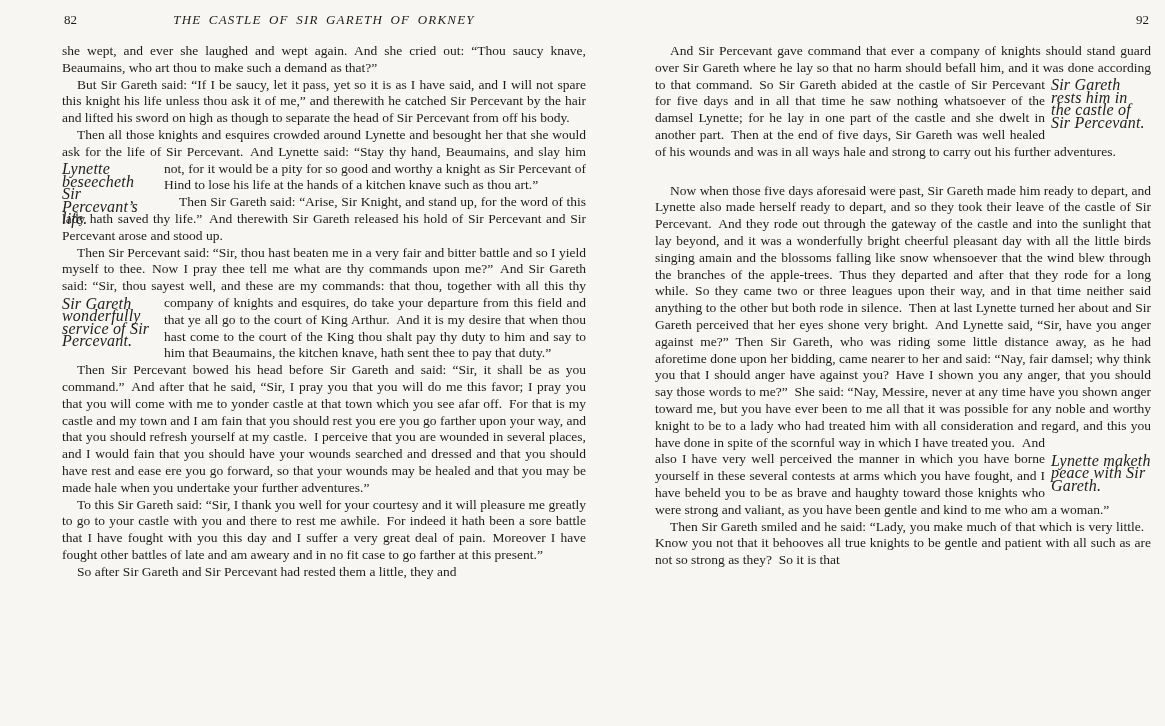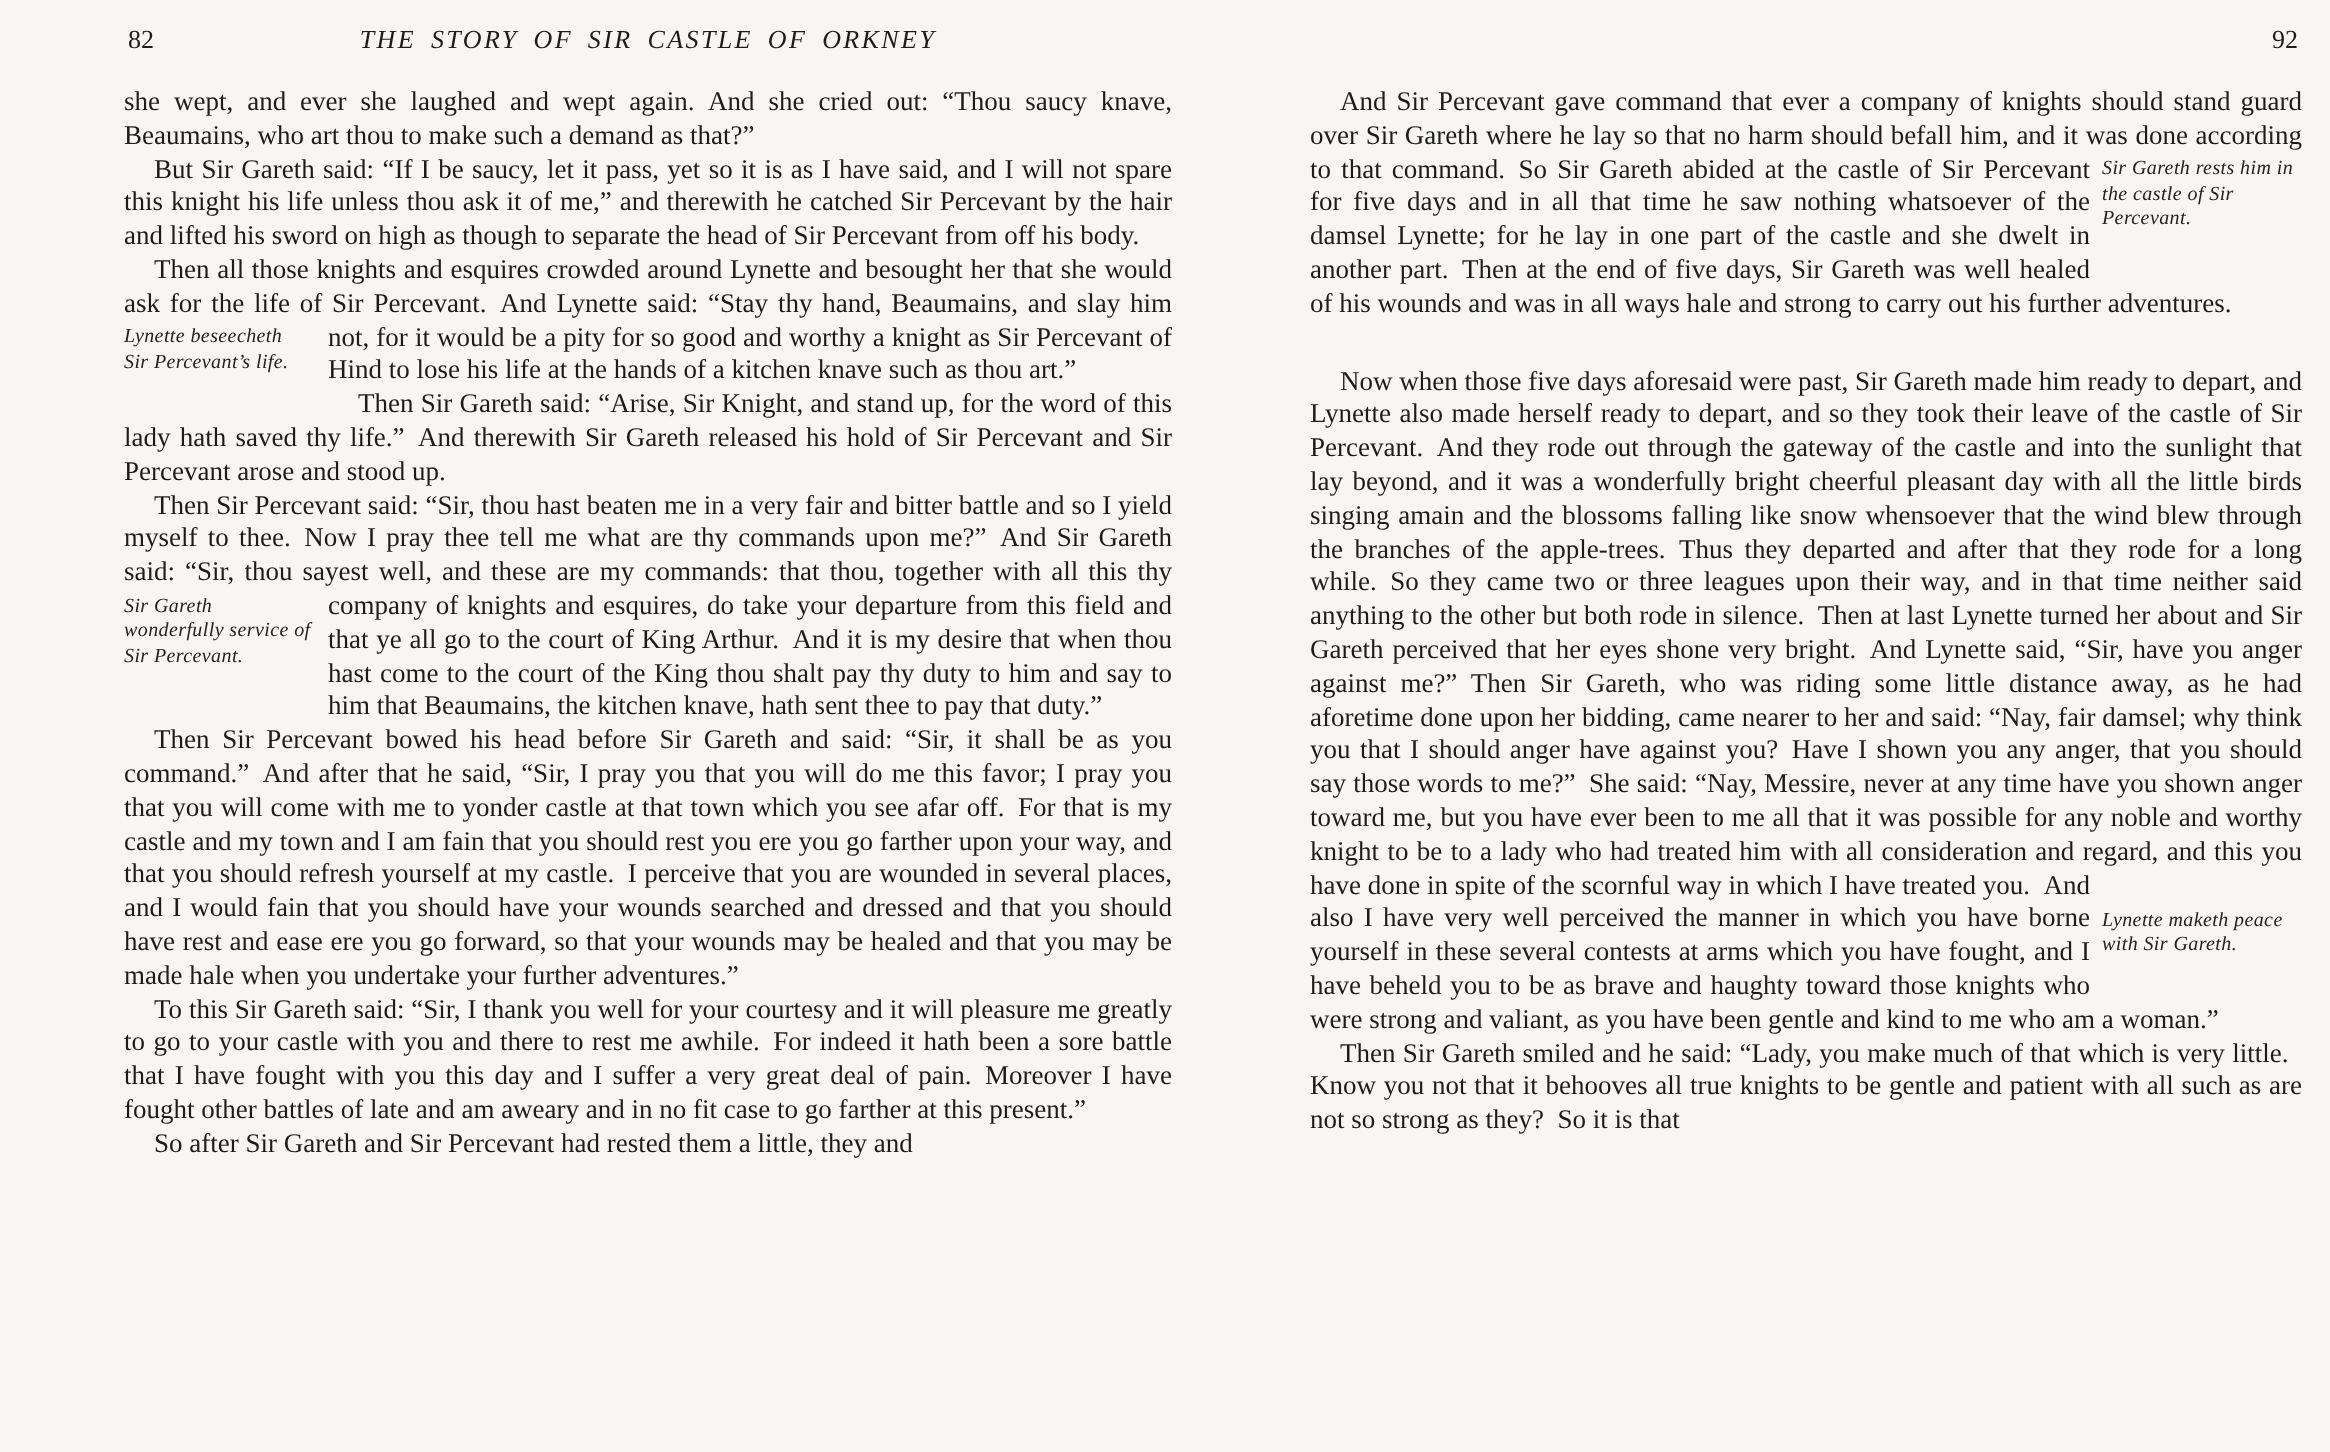--- a/index.html
+++ b/index.html
@@ -35,34 +35,34 @@
 
   
   .sp{display:block;width:0;}
   .sp-l{float:left;}
   .sp-l2{float:left;clear:left;width:102px;}
   .sp-r{float:right;}
   .sp-r2{float:right;clear:right;width:106px;}
 
   .sidenote{
     position:absolute;display:block;
-    font-style:italic;font-size:10px;line-height:12.6px;
+    font-style:italic;font-size:16px;line-height:12.6px;
     text-align:left;text-indent:0;letter-spacing:.2px;
     color:#222;
   }
   .sidenote.sn-left{left:0;width:94px;}
   .sidenote.sn-right{right:0;width:100px;}
 </style>
 </head>
 <body>
 
 <div class="page page-left">
   <div class="running-head">
     <span class="folio folio-left">82</span>
-    <span class="running-title">THE STORY OF SIR CASTLE OF ORKNEY</span>
+    <span class="running-title">THE CASTLE OF SIR GARETH OF ORKNEY</span>
   </div>
   <div class="bodytext">
     <p class="para">she wept, and ever she laughed and wept again. And she cried out: “Thou saucy knave, Beaumains, who art thou to make such a demand as that?”</p>
     <p class="para indent">But Sir Gareth said: “If I be saucy, let it pass, yet so it is as I have said, and I will not spare this knight his life unless thou ask it of me,” and therewith he catched Sir Percevant by the hair and lifted his sword on high as though to separate the head of Sir Percevant from off his body.</p>
     <p class="para indent">
       <span class="sp sp-l" style="height:33.6px"></span>
       <span class="sp sp-l2" style="height:50.4px"></span>
       <span class="sidenote sn-left" style="top:36px">Lynette beseecheth Sir Percevant’s life.</span>
       <span>Then all those knights and esquires crowded around Lynette and besought her that she would ask for the life of Sir Percevant. And Lynette said: “Stay thy hand, Beaumains, and slay him not, for it would be a pity for so good and worthy a knight as Sir Percevant of Hind to lose his life at the hands of a kitchen knave such as thou art.”</span>
     </p>

